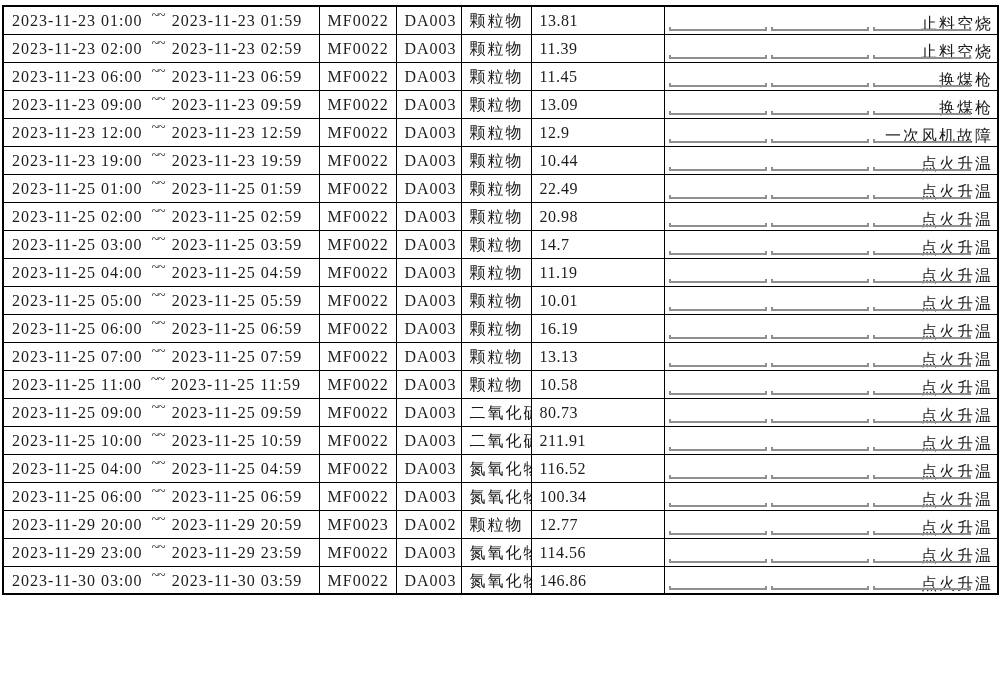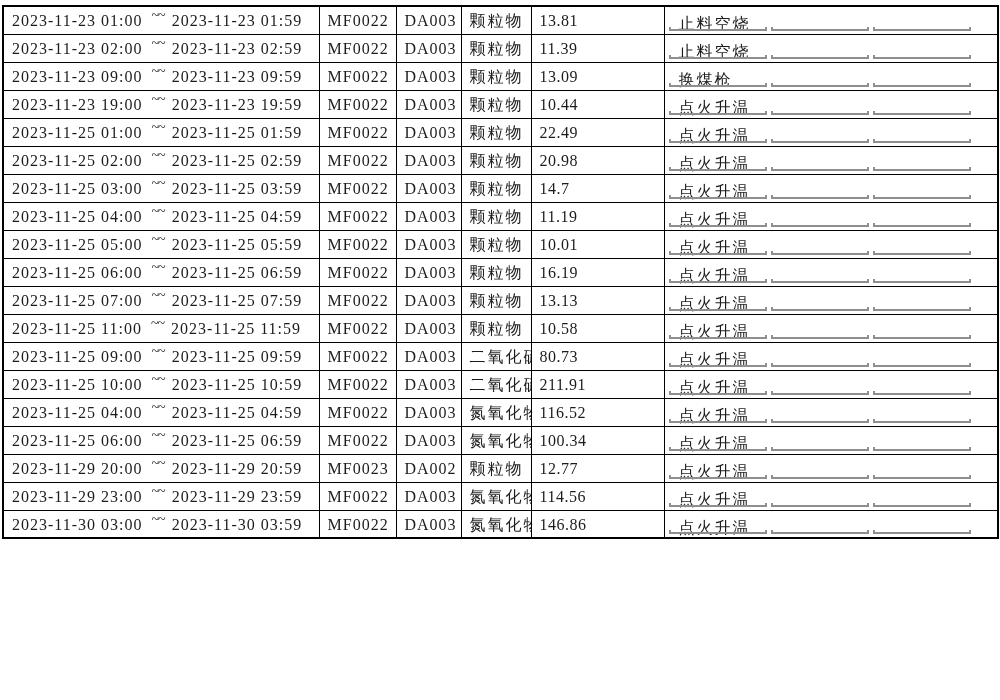--- a/index.html
+++ b/index.html
@@ -67,20 +67,21 @@
   td.c-reason {
     position: relative;
     padding: 0;
   }
   .rtext {
     letter-spacing: 2px;
     padding: 3px 2px 0 6px;
     line-height: 19px;
     white-space: nowrap;
     overflow: hidden;
+    text-align: right;
   }
   .ulines {
     position: absolute;
     left: 4px;
     right: 26px;
     bottom: 1px;
     height: 6px;
     display: flex;
     gap: 4px;
   }
@@ -131,27 +132,57 @@
           <td class="c-reason">
             <div class="rtext">止料空烧</div>
             <div class="ulines">
               <span></span>
               <span></span>
               <span></span>
             </div>
           </td>
         </tr>
         <tr>
+          <td class="c-date"><span>2023-11-23 06:00</span><span class="tilde">~~</span><span>2023-11-23 06:59</span></td>
+          <td class="c-mf">MF0022</td>
+          <td class="c-da">DA003</td>
+          <td class="c-pol">颗粒物</td>
+          <td class="c-val">11.45</td>
+          <td class="c-reason">
+            <div class="rtext">换煤枪</div>
+            <div class="ulines">
+              <span></span>
+              <span></span>
+              <span></span>
+            </div>
+          </td>
+        </tr>
+        <tr>
           <td class="c-date"><span>2023-11-23 09:00</span><span class="tilde">~~</span><span>2023-11-23 09:59</span></td>
           <td class="c-mf">MF0022</td>
           <td class="c-da">DA003</td>
           <td class="c-pol">颗粒物</td>
           <td class="c-val">13.09</td>
           <td class="c-reason">
             <div class="rtext">换煤枪</div>
+            <div class="ulines">
+              <span></span>
+              <span></span>
+              <span></span>
+            </div>
+          </td>
+        </tr>
+        <tr>
+          <td class="c-date"><span>2023-11-23 12:00</span><span class="tilde">~~</span><span>2023-11-23 12:59</span></td>
+          <td class="c-mf">MF0022</td>
+          <td class="c-da">DA003</td>
+          <td class="c-pol">颗粒物</td>
+          <td class="c-val">12.9</td>
+          <td class="c-reason">
+            <div class="rtext">一次风机故障</div>
             <div class="ulines">
               <span></span>
               <span></span>
               <span></span>
             </div>
           </td>
         </tr>
         <tr>
           <td class="c-date"><span>2023-11-23 19:00</span><span class="tilde">~~</span><span>2023-11-23 19:59</span></td>
           <td class="c-mf">MF0022</td>

